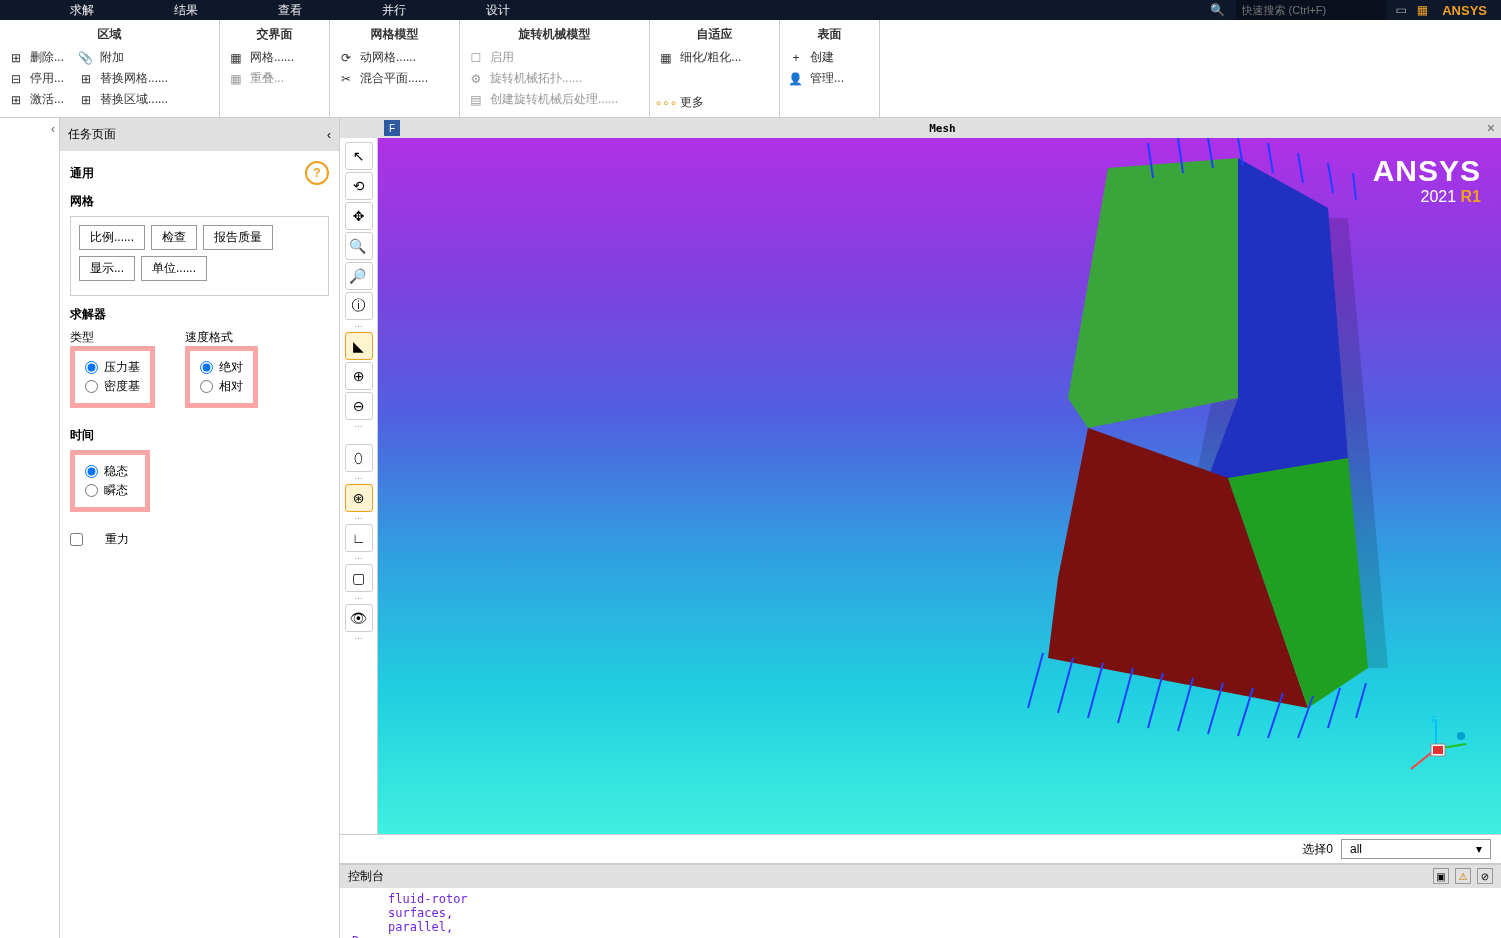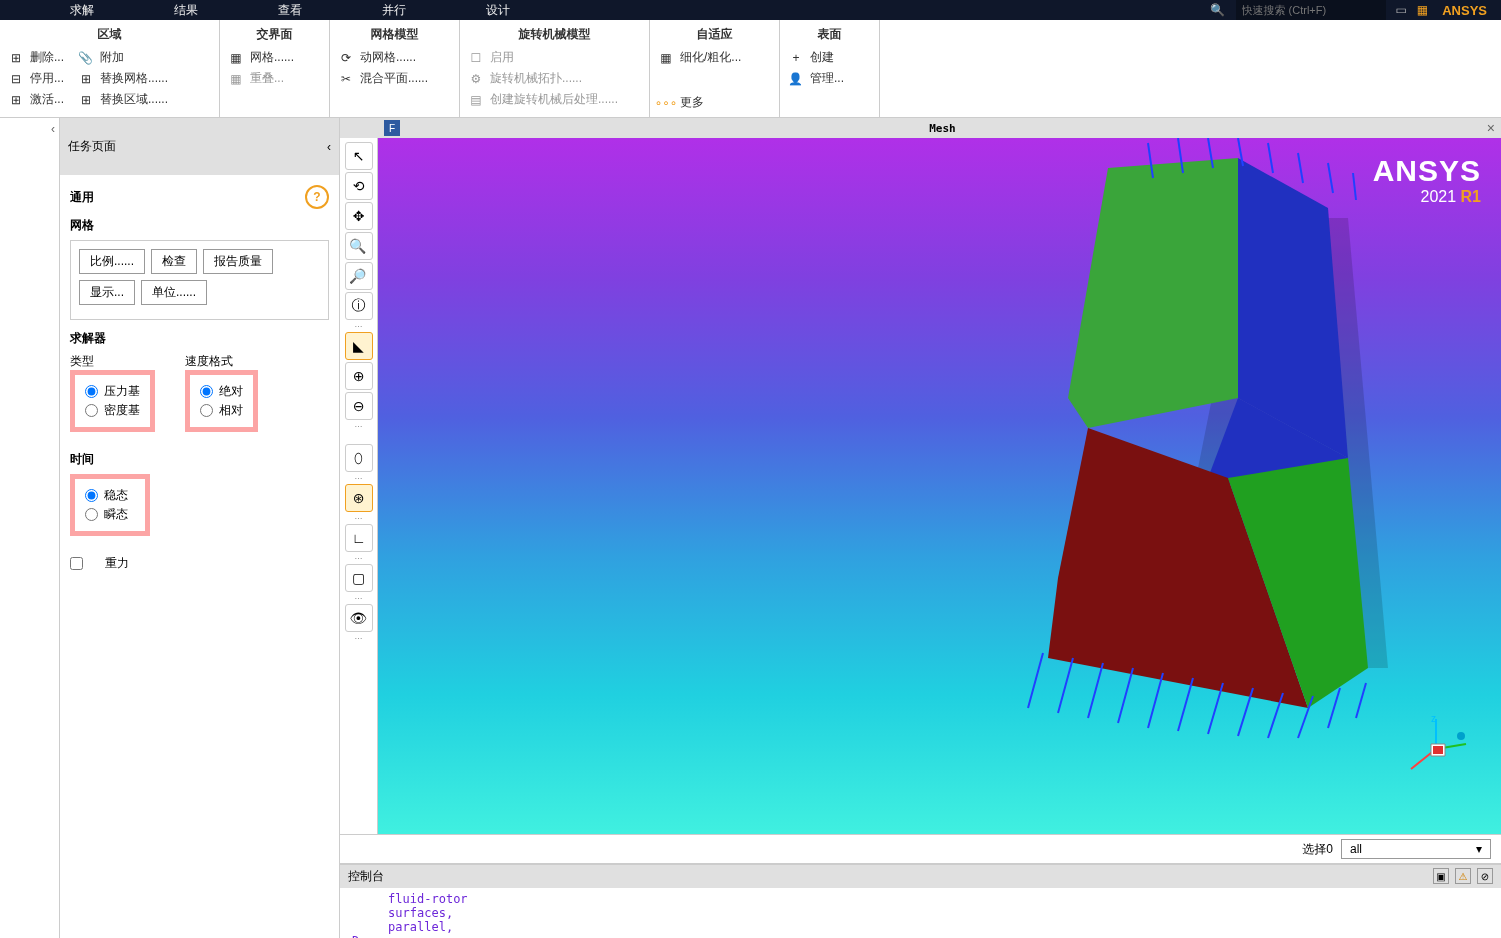--- a/index.html
+++ b/index.html
@@ -22,21 +22,21 @@
 .ribbon-item { display: flex; align-items: center; gap: 6px; font-size: 12px; color: #333; cursor: pointer; white-space: nowrap; }
 .ribbon-item.disabled { color: #999; }
 .ribbon-icon { width: 16px; height: 16px; display: inline-flex; align-items: center; justify-content: center; }
 
 
 .main { flex: 1; display: flex; overflow: hidden; }
 .collapse-bar { width: 60px; background: #fff; border-right: 1px solid #ccc; display: flex; justify-content: flex-end; align-items: flex-start; padding: 4px; font-size: 12px; color: #666; }
 
 
 .task-panel { width: 280px; background: #fff; border-right: 1px solid #ccc; display: flex; flex-direction: column; }
-.task-header { background: #e0e0e0; padding: 20px 8px; font-size: 12px; display: flex; align-items: center; justify-content: space-between; }
+.task-header { background: #e0e0e0; padding: 8px 8px; font-size: 12px; display: flex; align-items: center; justify-content: space-between; }
 .task-body { padding: 10px; font-size: 12px; }
 .section-title { font-weight: bold; margin-bottom: 8px; display: flex; justify-content: space-between; align-items: center; }
 .help-btn { width: 24px; height: 24px; border: 2px solid #f0a020; border-radius: 50%; display: flex; align-items: center; justify-content: center; color: #f0a020; font-weight: bold; cursor: pointer; }
 .fieldset { border: 1px solid #ccc; padding: 8px; margin-bottom: 10px; }
 .btn-row { display: flex; gap: 6px; margin-bottom: 6px; }
 .btn { border: 1px solid #999; background: #fff; padding: 3px 10px; font-size: 12px; cursor: pointer; }
 .subgroup-title { font-weight: bold; margin-bottom: 6px; }
 .solver-row { display: flex; gap: 30px; }
 .radio-group { border: 5px solid #fca5a5; padding: 6px 10px; margin-bottom: 19px; }
 .radio-item { display: flex; align-items: center; gap: 6px; margin: 2px 0; }

